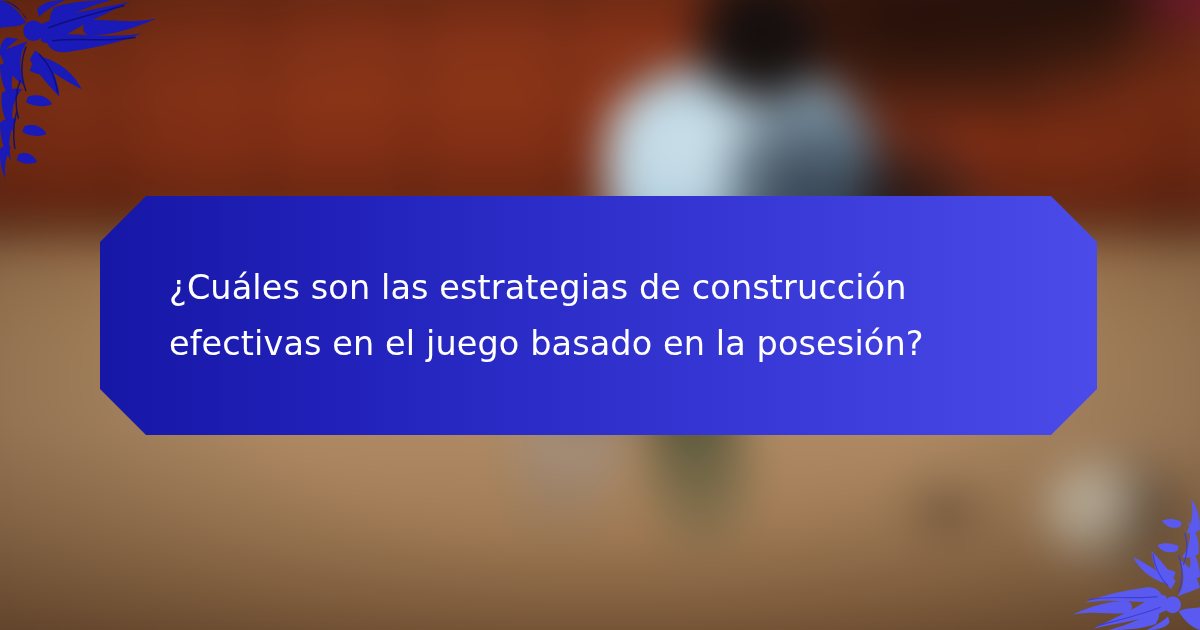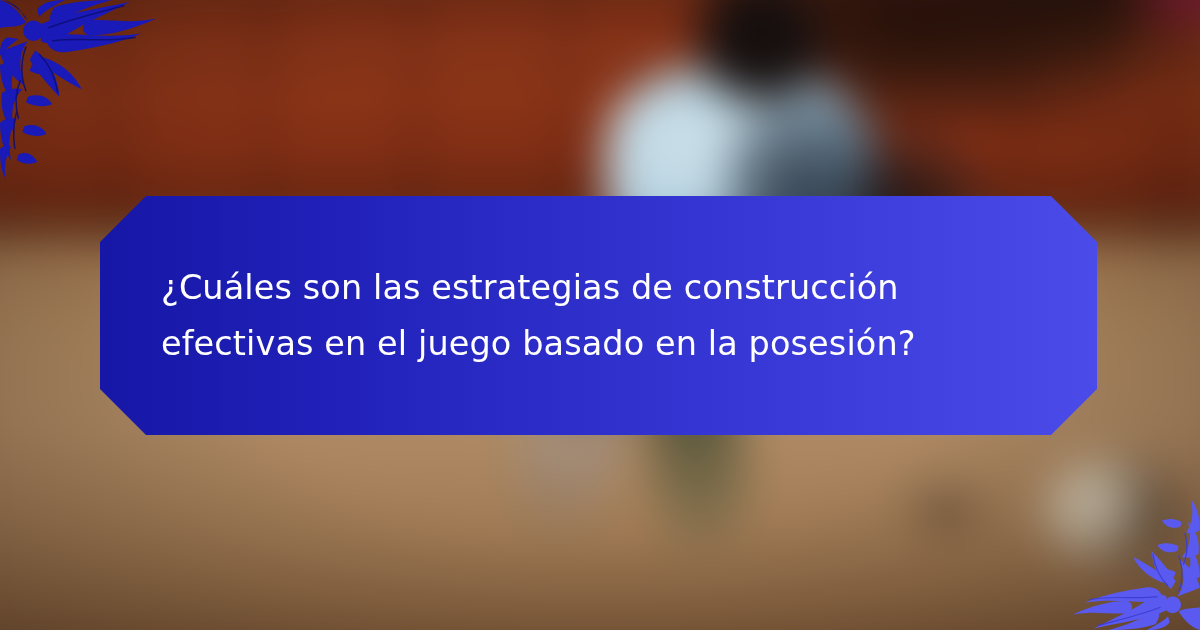--- a/index.html
+++ b/index.html
@@ -176,21 +176,21 @@
     width: 997px;
     height: 239px;
     background: linear-gradient(to right, #1617a6 0%, #2323bd 28%, #3636d4 62%, #4b4be9 100%);
     -webkit-clip-path: polygon(46px 0, calc(100% - 46px) 0, 100% 46px, 100% calc(100% - 46px), calc(100% - 46px) 100%, 46px 100%, 0 calc(100% - 46px), 0 46px);
     clip-path: polygon(46px 0, calc(100% - 46px) 0, 100% 46px, 100% calc(100% - 46px), calc(100% - 46px) 100%, 46px 100%, 0 calc(100% - 46px), 0 46px);
     box-sizing: border-box;
     display: flex;
     align-items: center;
   }
   #headline {
-    margin: 0;
+    margin: 8px;
     padding: 0 62px 0 61px;
     color: #ffffff;
     font-size: 33.5px;
     font-weight: 400;
     line-height: 56px;
     letter-spacing: .1px;
     max-width: 790px;
     text-rendering: optimizeLegibility;
   }
 </style>

